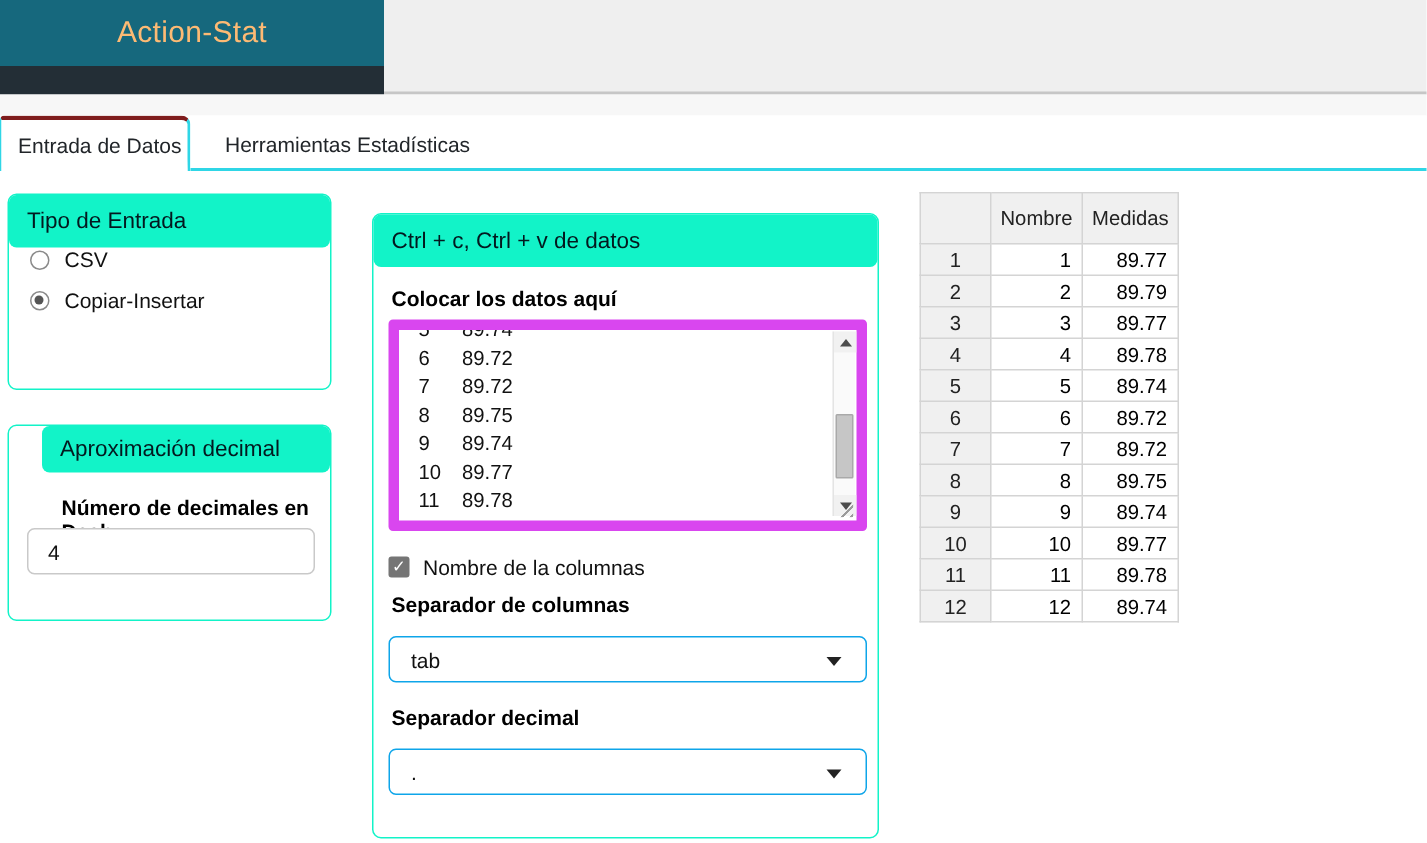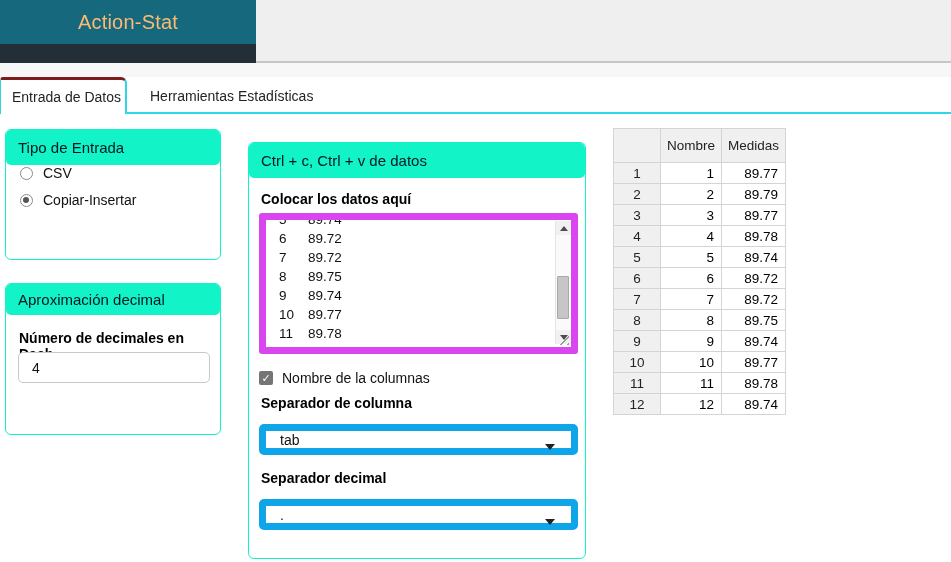--- a/index.html
+++ b/index.html
@@ -27,21 +27,21 @@
   .tab.inactive { left:129px; padding:0 21px; }
 
   
   .panel { background:#fff; border:1px solid #12F3C8; border-radius:6px; }
   .panel-hdr { background:#12F3C8; border-radius:5px; display:flex; align-items:center;
     padding-left:12px; font-size:15px; color:#03191f; }
   .blabel { font-weight:bold; font-size:14px; color:#000; }
 
   .panel-tipo   { left:5px;   top:129px; width:216px; height:131px; }
   .panel-tipo .panel-hdr { height:35px; }
-  .panel-aprox  { left:5px;   top:283px; width:216px; height:152px; }
+  .panel-aprox  { left:5px;   top:283px; width:216px; height:131px;padding-left:22px; }
   .panel-aprox .panel-hdr { height:31px; }
   .panel-paste  { left:248px; top:142px; width:338px; height:417px; }
   .panel-paste .panel-hdr { height:35px; }
 
   
   .radio-row { display:flex; align-items:center; margin-left:14px; cursor:pointer; }
   .radio-row.first { }
   .radio-row + .radio-row { margin-top:11px; }
   .radio-circle { width:13px; height:13px; border:1.5px solid #8a8a8a; border-radius:50%;
     margin-right:10px; position:relative; background:#fff; flex:none; }
@@ -78,21 +78,21 @@
     background:repeating-linear-gradient(135deg,#9a9a9a 0 1.5px,transparent 1.5px 4.5px);
     clip-path:polygon(100% 0,100% 100%,0 100%); cursor:nwse-resize; }
 
   .chk-row { position:absolute; left:10px; top:227px; display:flex; align-items:center; cursor:pointer; }
   .chk-box { width:14px; height:14px; background:#757575; border-radius:2px; margin-right:9px;
     display:flex; align-items:center; justify-content:center; color:#fff; font-size:11px;
     line-height:14px; flex:none; }
   .chk-label { font-size:14px; }
 
   .sep-col-label { position:absolute; left:12px; top:252px; }
-  .dd { position:absolute; left:10px; width:319px; height:31px; border:7px solid #0ea5e9;
+  .dd { position:absolute; left:10px; width:319px; height:31px; border:1px solid #0ea5e9;
     border-radius:5px; background:#fff; display:flex; align-items:center; padding-left:14px;
     font-size:14px; cursor:pointer; }
   .dd-1 { top:281px; } .dd-2 { top:356px; }
   .sep-dec-label { position:absolute; left:12px; top:327px; }
   .dd-caret { position:absolute; right:16px; top:13px; width:0; height:0;
     border-left:5px solid transparent; border-right:5px solid transparent; border-top:6px solid #222; }
 
   
   .dtable { left:613px; top:128px; }
   table { border-collapse:collapse; font-size:13.5px; }
@@ -169,21 +169,21 @@
         </div>
     </div>
     <div class="ta-grip"></div>
   </div>
 
   <div class="chk-row">
     <span class="chk-box">✓</span>
     <span class="chk-label">Nombre de la columnas</span>
   </div>
 
-  <div class="blabel sep-col-label">Separador de columna</div>
+  <div class="blabel sep-col-label">Separador de columnas</div>
   <div class="dd dd-1">
     <span>tab</span>
     <span class="dd-caret"></span>
   </div>
 
   <div class="blabel sep-dec-label">Separador decimal</div>
   <div class="dd dd-2">
     <span>.</span>
     <span class="dd-caret"></span>
   </div>

